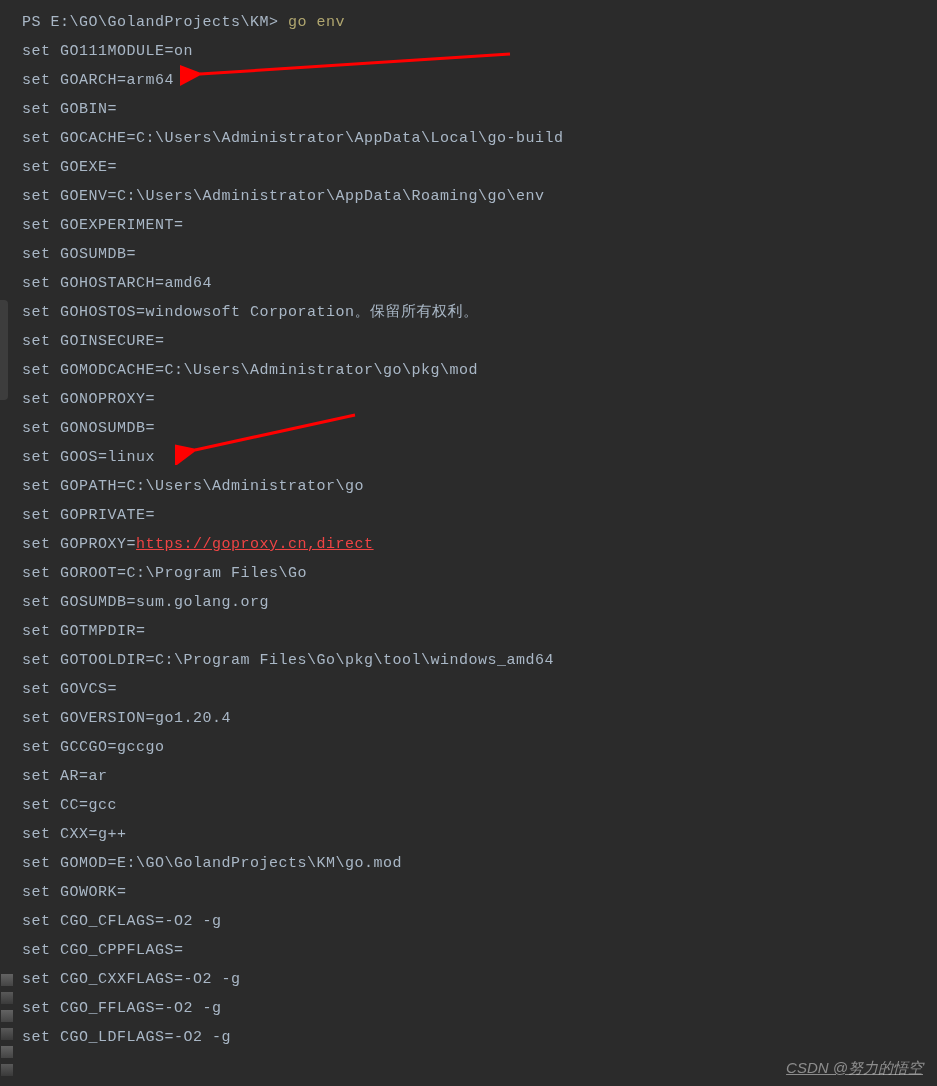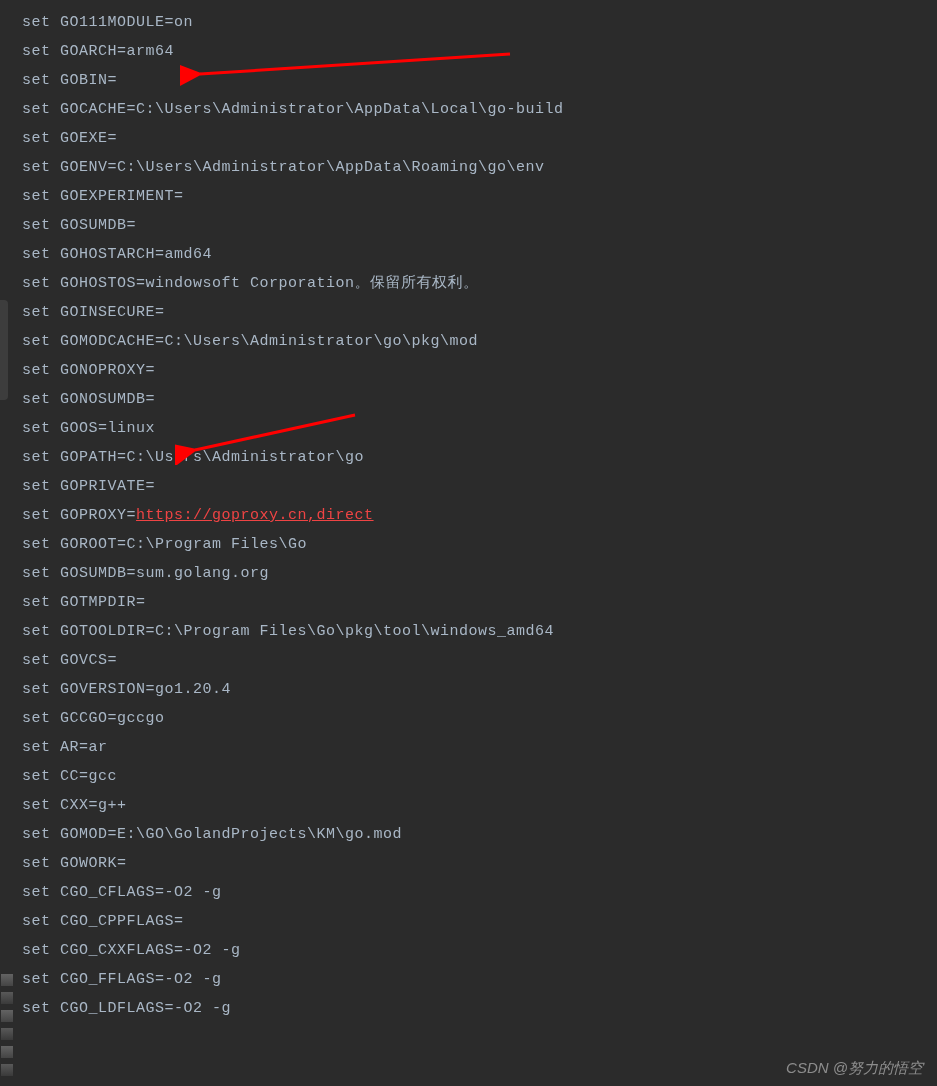--- a/index.html
+++ b/index.html
@@ -32,20 +32,21 @@
   }
   .watermark {
     position: absolute;
     bottom: 8px;
     right: 14px;
     color: rgba(220,220,220,0.55);
     font-family: "Microsoft YaHei", sans-serif;
     font-size: 15px;
     font-style: italic;
     letter-spacing: 0;
+    text-decoration: underline;
   }
   .arrow {
     position: absolute;
     pointer-events: none;
   }
   .gutter-icons {
     position: absolute;
     left: 0;
     bottom: 10px;
     width: 14px;
@@ -69,20 +70,21 @@
     height: 100px;
     background: rgba(90,90,90,0.4);
     border-top-right-radius: 4px;
     border-bottom-right-radius: 4px;
   }
 </style>
 </head>
 <body>
 
 <div class="terminal">
+  <div class="line"><span>PS E:\GO\GolandProjects\KM&gt; </span><span class="highlight-cmd">go env</span></div>
 
   <div class="line">set GO111MODULE=on</div>
   <div class="line">set GOARCH=arm64</div>
   <div class="line">set GOBIN=</div>
   <div class="line">set GOCACHE=C:\Users\Administrator\AppData\Local\go-build</div>
   <div class="line">set GOEXE=</div>
   <div class="line">set GOENV=C:\Users\Administrator\AppData\Roaming\go\env</div>
   <div class="line">set GOEXPERIMENT=</div>
   <div class="line">set GOSUMDB=</div>
   <div class="line">set GOHOSTARCH=amd64</div>

